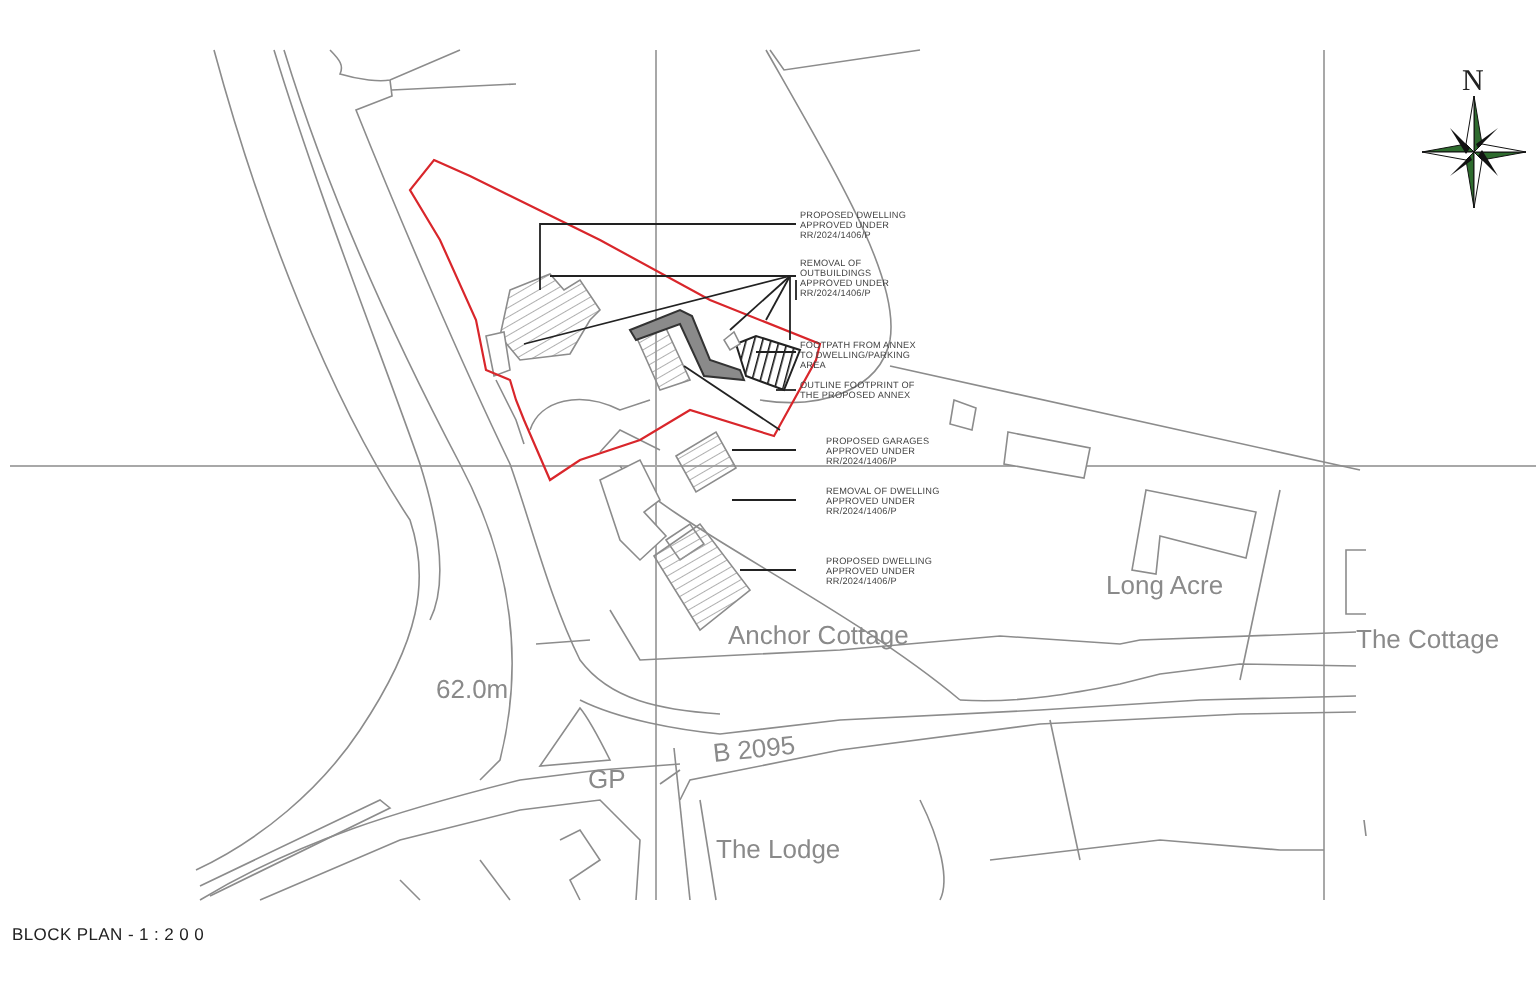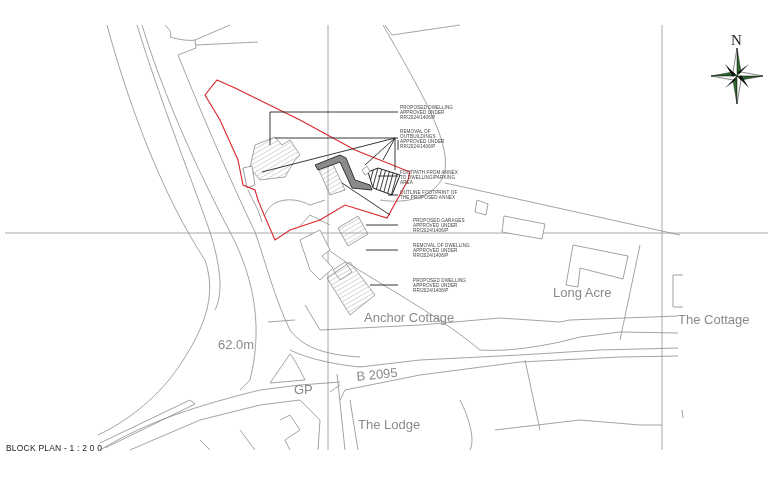--- a/index.html
+++ b/index.html
@@ -8,21 +8,21 @@
   .map-line { fill: none; stroke: #8c8c8c; stroke-width: 0.8; }
   .grid-line { stroke: #a8a8a8; stroke-width: 1; }
   .boundary { fill: none; stroke: #d9262b; stroke-width: 1.1; }
   .bld { fill: #ffffff; stroke: #8c8c8c; stroke-width: 0.8; }
   .hatch-bld { fill: url(#hatchGrey); stroke: #8c8c8c; stroke-width: 0.8; }
   .annex { fill: url(#hatchBlack); stroke: #222; stroke-width: 1; }
   .footpath { fill: #8a8a8a; stroke: #333; stroke-width: 1; }
   .leader { stroke: #222; stroke-width: 0.9; fill: none; }
   .place-label { fill: #8a8a8a; font-family: "Liberation Sans", sans-serif; font-size: 13px; }
   .note { fill: #444; font-family: "Liberation Sans", sans-serif; font-size: 4.6px; letter-spacing: 0.1px; }
-  .title { position: absolute; left: 6px; top: 443px; font-size: 8.5px; color: #222; letter-spacing: 0.2px; }
+  .title { position: absolute; left: 6px; top: 462px; font-size: 8.5px; color: #222; letter-spacing: 0.2px; }
   .north-letter { fill: #222; font-family: "Liberation Serif", serif; font-size: 15px; }
 </style>
 </head>
 <body>
 
 <svg id="plan" viewBox="0 0 768 491" xmlns="http://www.w3.org/2000/svg">
   <defs>
     <pattern id="hatchGrey" width="4" height="4" patternUnits="userSpaceOnUse" patternTransform="rotate(60)">
       <line x1="0" y1="0" x2="0" y2="4" stroke="#9a9a9a" stroke-width="0.8"></line>
     </pattern>

